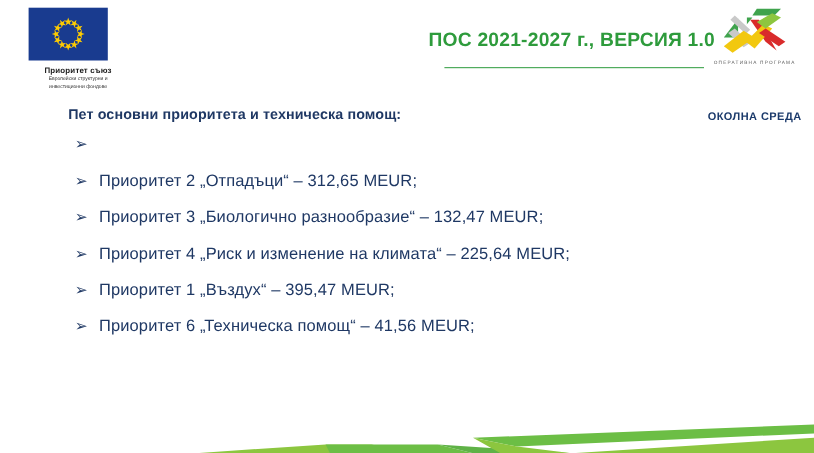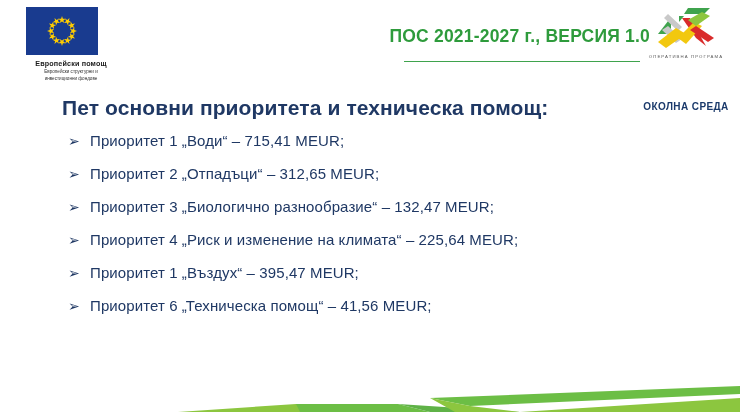--- a/index.html
+++ b/index.html
@@ -130,21 +130,21 @@
   
   .content {
     position: absolute;
     left: 0;
     top: 96px;
     width: 740px;
   }
 
   .section-heading {
     margin: 0 0 8px 62px;
-    font-size: 21px;
+    font-size: 13px;
     font-weight: bold;
     color: #1F3864;
     letter-spacing: 0.1px;
   }
 
   .priority-list {
     list-style: none;
     margin: 0;
     padding: 0;
   }
@@ -202,21 +202,21 @@
             <polygon points="36,9 36.9,11.7 39.7,11.7 37.4,13.4 38.3,16.1 36,14.4 33.7,16.1 34.6,13.4 32.3,11.7 35.1,11.7" transform="rotate(180 36 24)"></polygon>
             <polygon points="36,9 36.9,11.7 39.7,11.7 37.4,13.4 38.3,16.1 36,14.4 33.7,16.1 34.6,13.4 32.3,11.7 35.1,11.7" transform="rotate(210 36 24)"></polygon>
             <polygon points="36,9 36.9,11.7 39.7,11.7 37.4,13.4 38.3,16.1 36,14.4 33.7,16.1 34.6,13.4 32.3,11.7 35.1,11.7" transform="rotate(240 36 24)"></polygon>
             <polygon points="36,9 36.9,11.7 39.7,11.7 37.4,13.4 38.3,16.1 36,14.4 33.7,16.1 34.6,13.4 32.3,11.7 35.1,11.7" transform="rotate(270 36 24)"></polygon>
             <polygon points="36,9 36.9,11.7 39.7,11.7 37.4,13.4 38.3,16.1 36,14.4 33.7,16.1 34.6,13.4 32.3,11.7 35.1,11.7" transform="rotate(300 36 24)"></polygon>
             <polygon points="36,9 36.9,11.7 39.7,11.7 37.4,13.4 38.3,16.1 36,14.4 33.7,16.1 34.6,13.4 32.3,11.7 35.1,11.7" transform="rotate(330 36 24)"></polygon>
           </g>
         </svg>
       </div>
       <div class="eu-caption">
-        <div class="eu-caption-main">Европейски помощ</div>
+        <div class="eu-caption-main">Приоритет съюз</div>
         <div class="eu-caption-sub">Европейски структурни и</div>
         <div class="eu-caption-sub">инвестиционни фондове</div>
       </div>
     </div>
 
     <div class="header-title">ПОС 2021-2027 г., ВЕРСИЯ 1.0</div>
     <div class="header-rule"></div>
 
     <div class="op-logo">
       <div class="op-mark">
@@ -239,21 +239,20 @@
       </div>
     </div>
   </div>
 
   <div class="content">
     <div class="section-heading">Пет основни приоритета и техническа помощ:</div>
 
     <ul class="priority-list">
       <li class="priority-item">
         <span class="bullet">➢</span>
-        <span class="item-text">Приоритет 1 „Води“ – 715,41 MEUR;</span>
       </li>
       <li class="priority-item">
         <span class="bullet">➢</span>
         <span class="item-text">Приоритет 2 „Отпадъци“ – 312,65 MEUR;</span>
       </li>
       <li class="priority-item">
         <span class="bullet">➢</span>
         <span class="item-text">Приоритет 3 „Биологично разнообразие“ – 132,47 MEUR;</span>
       </li>
       <li class="priority-item">

